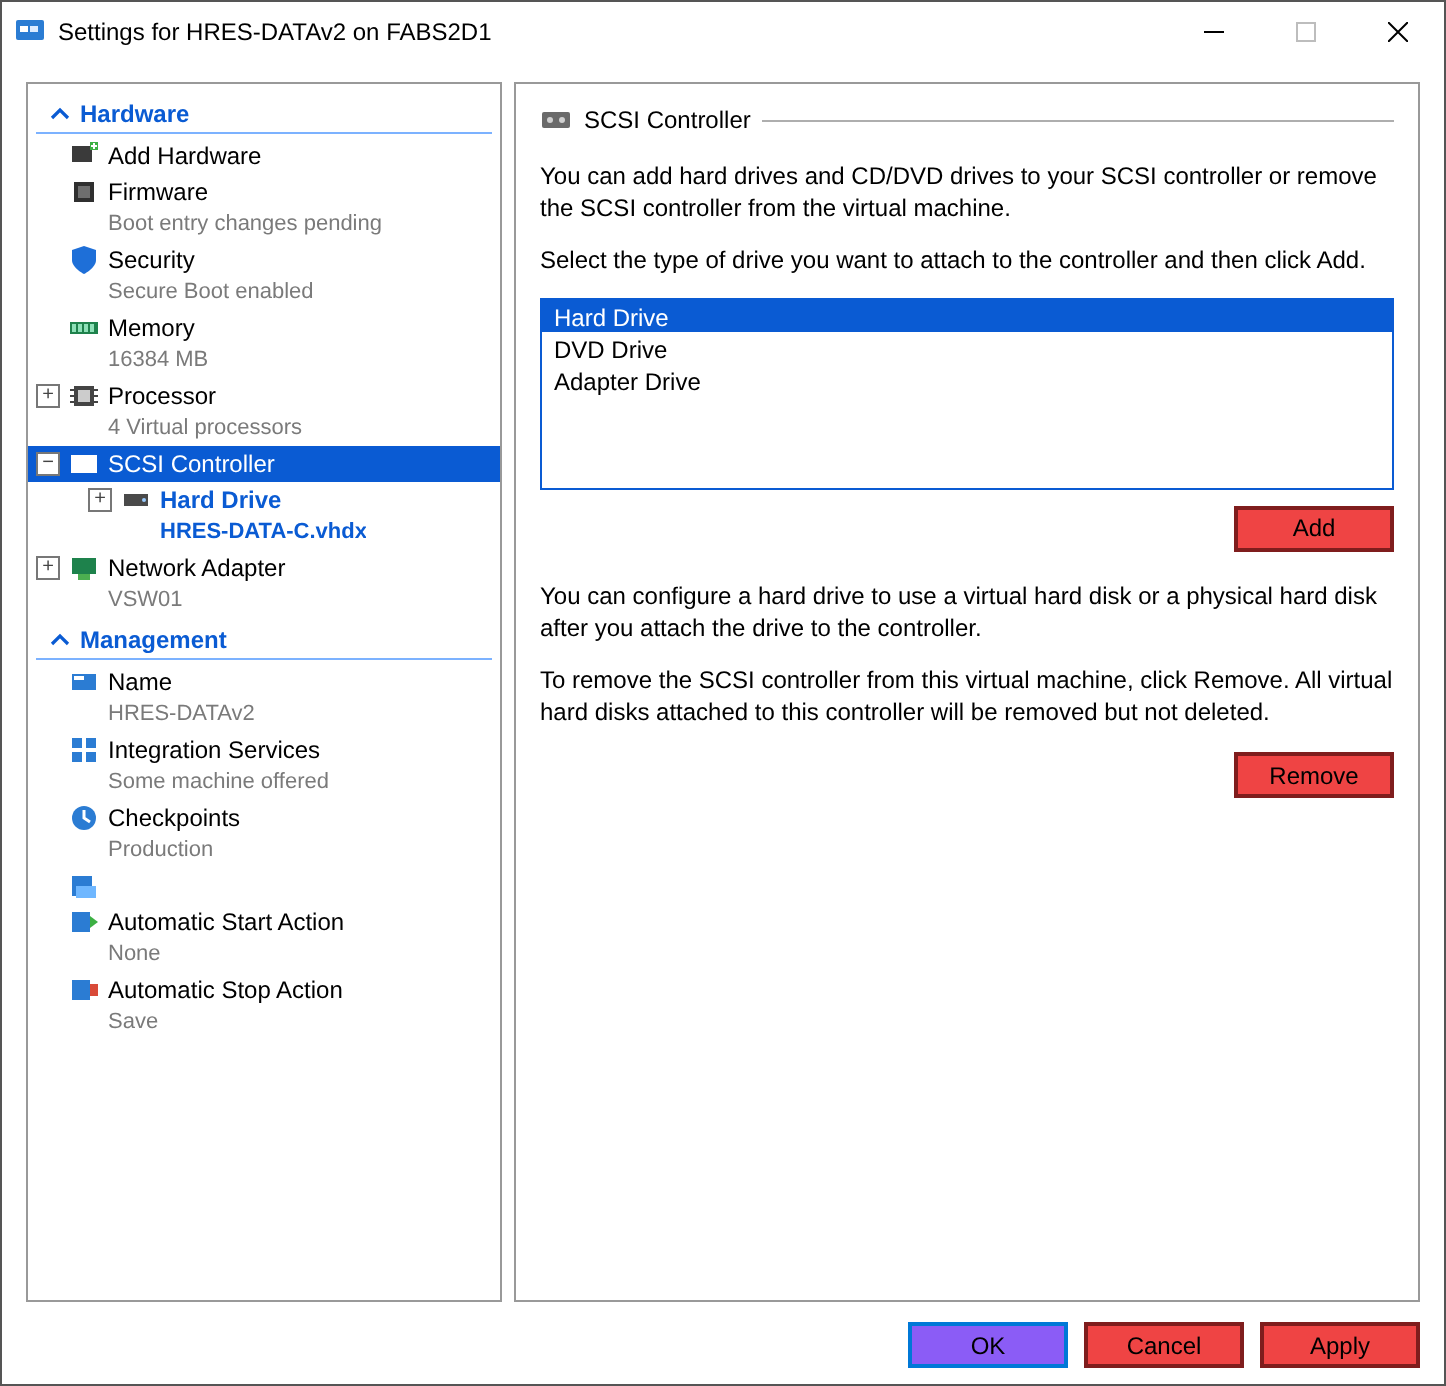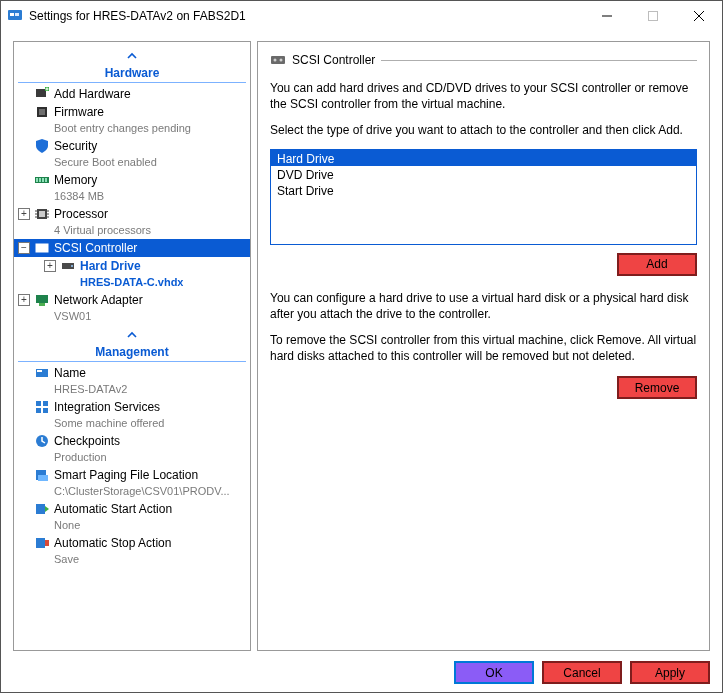--- a/index.html
+++ b/index.html
@@ -64,21 +64,20 @@
   }
   .section-header {
     display: flex;
     align-items: center;
     color: #0a5bd3;
     font-weight: bold;
     padding: 2px 6px 2px 6px;
     border-bottom: 1px solid #7cb2ff;
     margin: 2px 4px 2px 4px;
     gap: 4px;
-    flex-direction: column;
   }
   .section-header .chev { width: 12px; height: 12px; display:inline-flex; align-items:center; justify-content:center; }
   .tree-row {
     display: flex;
     align-items: flex-start;
     padding: 1px 4px 1px 4px;
     line-height: 16px;
   }
   .tree-row .expando {
     width: 12px; height: 12px; margin-top: 2px; margin-right: 2px;
@@ -393,24 +392,20 @@
         </div>
 
         <div class="tree-row">
           <span class="expando blank"></span>
           <span class="icon">
             <svg viewBox="0 0 16 16">
                 <rect x="2" y="3" width="10" height="10" fill="#2b7cd3"></rect>
                 <rect x="4" y="8" width="10" height="6" fill="#6fb7ff"></rect>
               </svg>
           </span>
-          <span class="labels">
-            <span class="label">Smart Paging File Location</span>
-            <span class="sublabel">C:\ClusterStorage\CSV01\PRODV...</span>
-          </span>
         </div>
 
         <div class="tree-row">
           <span class="expando blank"></span>
           <span class="icon">
             <svg viewBox="0 0 16 16">
                 <rect x="2" y="3" width="9" height="10" fill="#2b7cd3"></rect>
                 <path d="M11 5 L15 8 L11 11 Z" fill="#3cb043"></path>
               </svg>
           </span>
@@ -449,21 +444,21 @@
           <span class="gh-title">SCSI Controller</span>
           <span class="gh-line"></span>
         </div>
 
         <p class="desc">You can add hard drives and CD/DVD drives to your SCSI controller or remove the SCSI controller from the virtual machine.</p>
         <p class="desc">Select the type of drive you want to attach to the controller and then click Add.</p>
 
         <div class="listbox">
           <div class="option selected">Hard Drive</div>
           <div class="option">DVD Drive</div>
-          <div class="option">Start Drive</div>
+          <div class="option">Adapter Drive</div>
         </div>
 
         <div class="btn-row-right">
           <button class="win-button">Add</button>
         </div>
 
         <p class="desc">You can configure a hard drive to use a virtual hard disk or a physical hard disk after you attach the drive to the controller.</p>
         <p class="desc">To remove the SCSI controller from this virtual machine, click Remove. All virtual hard disks attached to this controller will be removed but not deleted.</p>
 
         <div class="btn-row-right" style="margin-top:2px;">

